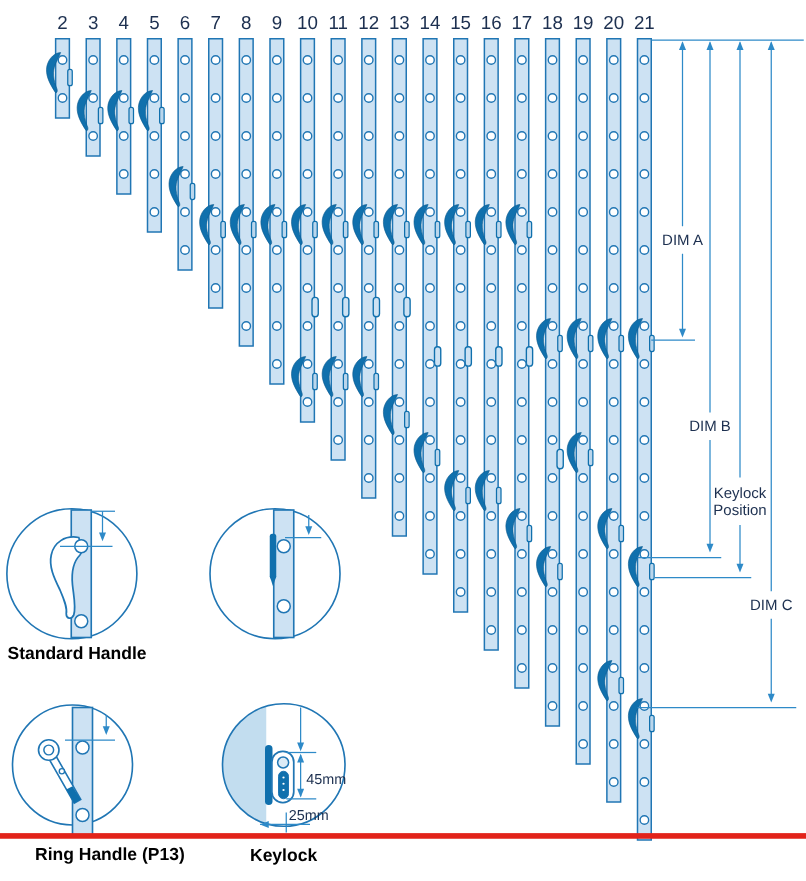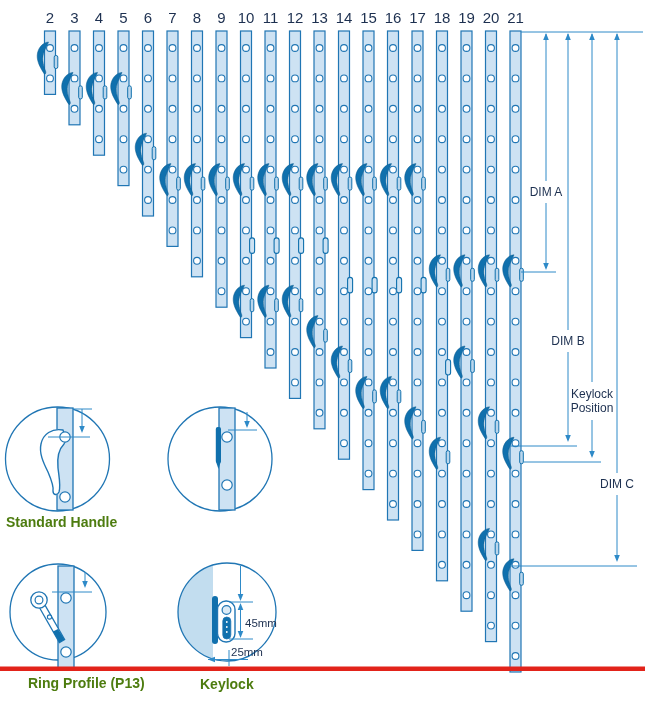--- a/index.html
+++ b/index.html
@@ -1,19 +1,19 @@
 <!DOCTYPE html>
 <html><head>
 <meta charset="utf-8">
 <style>
   html,body{margin:0;padding:0;background:#fff;}
   .stage{position:relative;width:645px;height:705px;background:#fff;overflow:hidden;
          font-family:"Liberation Sans",sans-serif;}
   svg{position:absolute;left:0;top:0;}
-  .caption{position:absolute;font-weight:bold;font-size:14px;color:#4d7c0f;white-space:nowrap;
+  .caption{position:absolute;font-weight:bold;font-size:14px;color:#000000;white-space:nowrap;
            font-family:"Liberation Sans",sans-serif;}
   text{font-family:"Liberation Sans",sans-serif;}
 </style>
 </head>
 <body>
 
 <div class="stage">
   <svg id="diagram" width="645" height="705" viewBox="0 0 645 705">
       <g>
         <text x="50" y="23" font-size="15" fill="#1d3050" text-anchor="middle" font-weight="500">2</text>
@@ -626,15 +626,15 @@
         <polygon points="240.5,638 237.7,631 243.3,631" fill="#2e8ac8"></polygon>
         <text x="245" y="627" font-size="11.5" fill="#1d3050" text-anchor="start" font-weight="400">45mm</text>
         <text x="231" y="656" font-size="11.5" fill="#1d3050" text-anchor="start" font-weight="400">25mm</text>
         <line x1="208" y1="659.5" x2="248" y2="659.5" stroke="#2e8ac8" stroke-width="1"></line>
         <polygon points="208,659.5 215,656.7 215,662.3" fill="#2e8ac8"></polygon>
         <line x1="229" y1="650" x2="229" y2="666" stroke="#2e8ac8" stroke-width="1"></line>
       </g>
       <rect x="0" y="666.5" width="645" height="4.5" fill="#e2231a"></rect>
     </svg>
   <div class="caption" style="left:6px;top:514px">Standard Handle</div>
-  <div class="caption" style="left:28px;top:675px">Ring Profile (P13)</div>
+  <div class="caption" style="left:28px;top:675px">Ring Handle (P13)</div>
   <div class="caption" style="left:200px;top:676px">Keylock</div>
 </div>
 
 </body></html>

